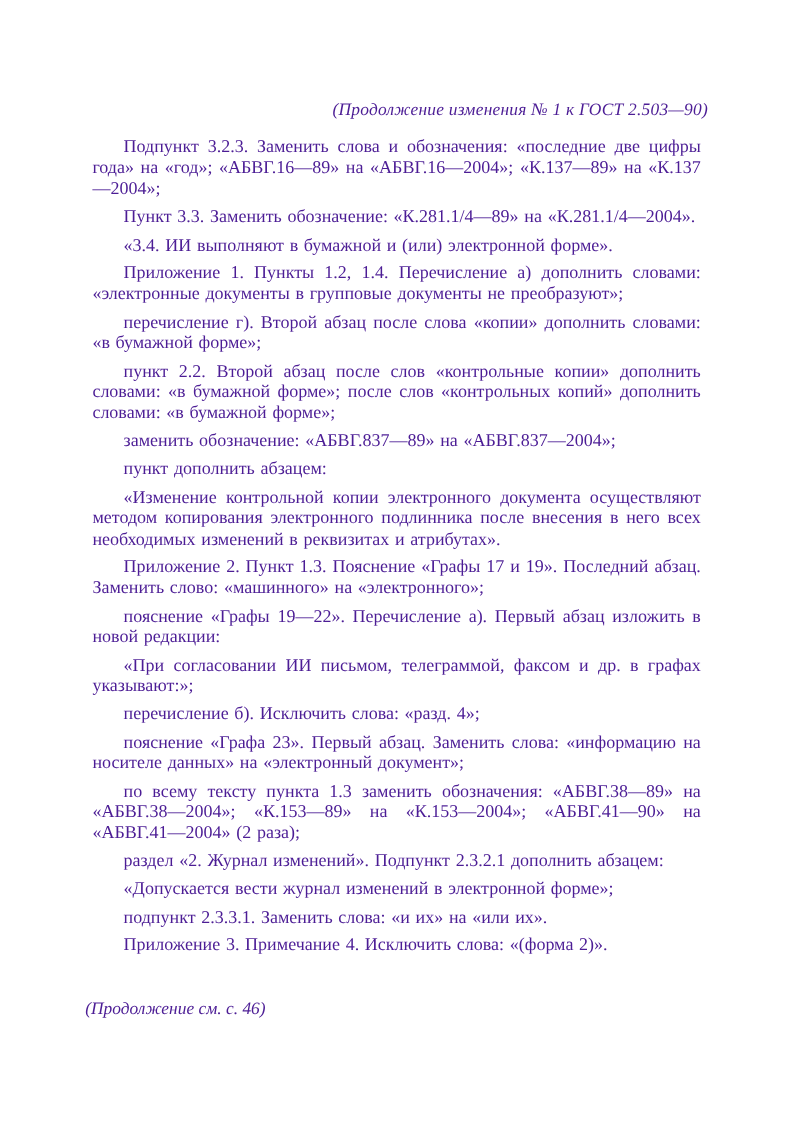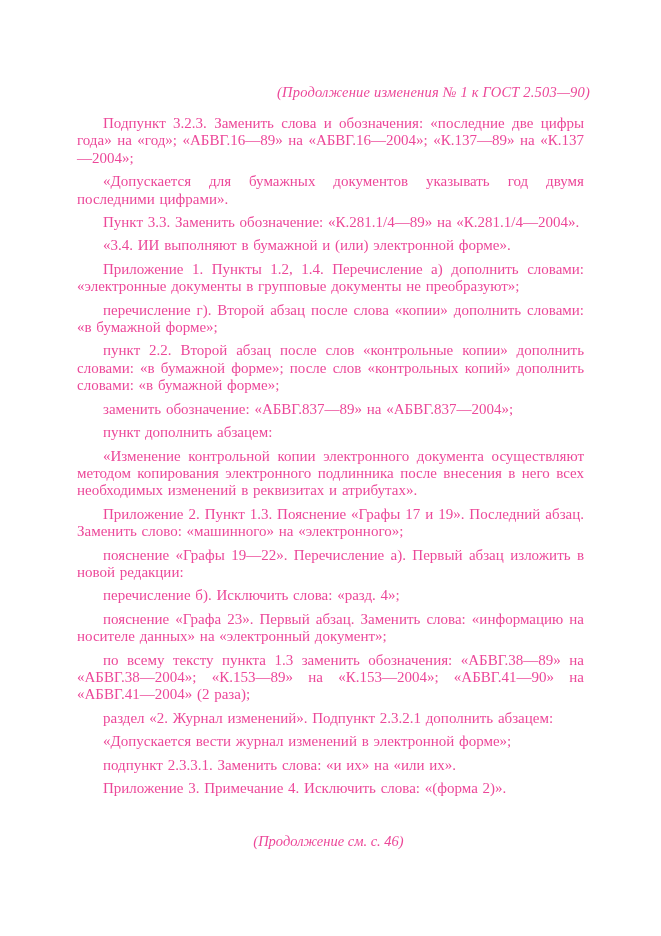--- a/index.html
+++ b/index.html
@@ -5,21 +5,21 @@
   html, body {
     margin: 0;
     padding: 0;
     background: #ffffff;
   }
   .page {
     position: relative;
     width: 661px;
     height: 936px;
     background: #ffffff;
-    color: #ec4899;
+    color: #4c1d95;
     font-family: "Liberation Serif", "DejaVu Serif", serif;
     overflow: hidden;
   }
   .content {
     position: absolute;
     left: 71px;
     top: 84px;
     width: 519px;
   }
   .header-note {
@@ -34,45 +34,45 @@
     margin: 6px;
     font-size: 15px;
     line-height: 17.4px;
     text-align: justify;
     text-indent: 26px;
     word-spacing: 1px;
   }
   .footer-note {
     font-size: 14.5px;
     font-style: italic;
-    text-align: center;
+    text-align: left;
     margin: 36px 4px 0 0;
     white-space: nowrap;
   }
 </style>
 </head>
 <body>
 
 <div class="page">
   <div class="content">
     <div class="header-note">(Продолжение изменения № 1 к ГОСТ 2.503—90)</div>
 
     <div class="body-text" id="paragraph-container">
         <p>Подпункт 3.2.3. Заменить слова и обозначения: «последние две цифры года» на «год»; «АБВГ.16—89» на «АБВГ.16—2004»; «К.137—89» на «К.137—2004»;</p>
-        <p>«Допускается для бумажных документов указывать год двумя последними цифрами».</p>
         <p>Пункт 3.3. Заменить обозначение: «К.281.1/4—89» на «К.281.1/4—2004».</p>
         <p>«3.4. ИИ выполняют в бумажной и (или) электронной форме».</p>
         <p>Приложение 1. Пункты 1.2, 1.4. Перечисление а) дополнить словами: «электронные документы в групповые документы не преобразуют»;</p>
         <p>перечисление г). Второй абзац после слова «копии» дополнить словами: «в бумажной форме»;</p>
         <p>пункт 2.2. Второй абзац после слов «контрольные копии» дополнить словами: «в бумажной форме»; после слов «контрольных копий» дополнить словами: «в бумажной форме»;</p>
         <p>заменить обозначение: «АБВГ.837—89» на «АБВГ.837—2004»;</p>
         <p>пункт дополнить абзацем:</p>
         <p>«Изменение контрольной копии электронного документа осуществляют методом копирования электронного подлинника после внесения в него всех необходимых изменений в реквизитах и атрибутах».</p>
         <p>Приложение 2. Пункт 1.3. Пояснение «Графы 17 и 19». Последний абзац. Заменить слово: «машинного» на «электронного»;</p>
         <p>пояснение «Графы 19—22». Перечисление а). Первый абзац изложить в новой редакции:</p>
+        <p>«При согласовании ИИ письмом, телеграммой, факсом и др. в графах указывают:»;</p>
         <p>перечисление б). Исключить слова: «разд. 4»;</p>
         <p>пояснение «Графа 23». Первый абзац. Заменить слова: «информацию на носителе данных» на «электронный документ»;</p>
         <p>по всему тексту пункта 1.3 заменить обозначения: «АБВГ.38—89» на «АБВГ.38—2004»; «К.153—89» на «К.153—2004»; «АБВГ.41—90» на «АБВГ.41—2004» (2 раза);</p>
         <p>раздел «2. Журнал изменений». Подпункт 2.3.2.1 дополнить абзацем:</p>
         <p>«Допускается вести журнал изменений в электронной форме»;</p>
         <p>подпункт 2.3.3.1. Заменить слова: «и их» на «или их».</p>
         <p>Приложение 3. Примечание 4. Исключить слова: «(форма 2)».</p>
       </div>
 
     <div class="footer-note">(Продолжение см. с. 46)</div>

